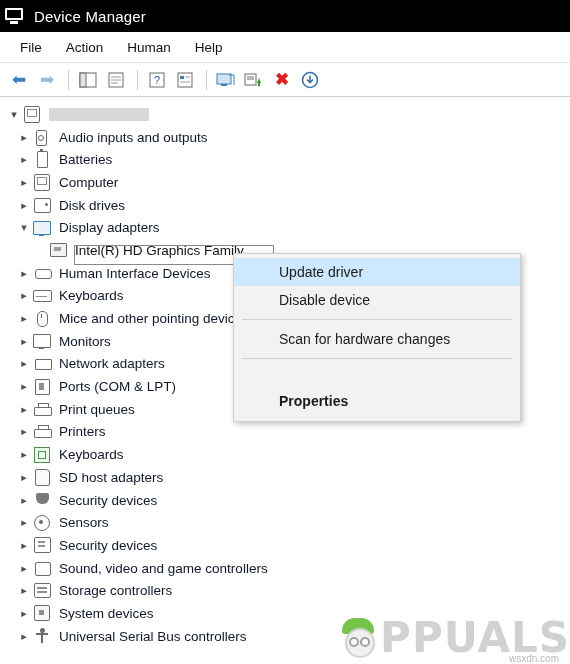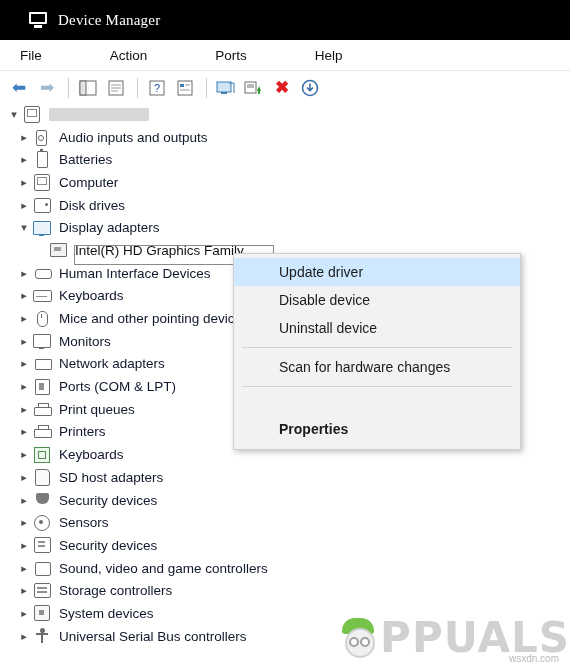--- a/index.html
+++ b/index.html
@@ -7,42 +7,41 @@
     width:570px;height:664px;
     background:#ffffff;
     font-family:"Liberation Sans", sans-serif;
     font-size:13px;
     color:#000000;
     overflow:hidden;
     position:relative;
   }
   
   .titlebar{
-    height:40px;background:#000000;display:flex;align-items:center;
-    padding-left:28px;
-    font-family:Liberation Serif, serif;
+    height:32px;background:#000000;display:flex;align-items:center;
+    padding-left:4px;
   }
   .titlebar .app-icon{
     width:20px;height:20px;margin-right:10px;position:relative;
     display:inline-block;
   }
   .titlebar .app-icon .scr{
     position:absolute;left:1px;top:2px;width:18px;height:12px;
     border:2px solid #ffffff;border-radius:1px;box-sizing:border-box;
   }
   .titlebar .app-icon .base{
     position:absolute;left:6px;top:15px;width:8px;height:3px;background:#ffffff;
   }
   .titlebar .title{
     color:#ffffff;font-size:15px;font-weight:400;letter-spacing:.2px;
   }
   
   .menubar{
     height:30px;background:#ffffff;display:flex;align-items:center;
-    padding-left:8px;border-bottom:1px solid #e8e8e8;gap:44px;
+    padding-left:8px;border-bottom:1px solid #e8e8e8;
   }
   .menubar .mi{
     padding:4px 12px;font-size:13.5px;color:#111;cursor:default;
   }
   
   .toolbar{
     height:33px;background:#ffffff;display:flex;align-items:center;
     padding-left:6px;border-bottom:1px solid #cfcfcf;
   }
   .tb{
@@ -189,21 +188,21 @@
   <span class="app-icon">
     <span class="scr"></span>
       <span class="base"></span>
   </span>
   <span class="title">Device Manager</span>
 </div>
 
 <div class="menubar">
   <div class="mi">File</div>
   <div class="mi">Action</div>
-  <div class="mi">Ports</div>
+  <div class="mi">Human</div>
   <div class="mi">Help</div>
 </div>
 
 <div class="toolbar">
   <div class="tb">
     <span class="arrow">⬅</span>
   </div>
   <div class="tb">
     <span class="arrow dim">➡</span>
   </div>
@@ -482,23 +481,20 @@
 </div>
 
 <div class="selbox"></div>
 
 <div class="ctxmenu">
   <div class="ctxitem hl">
     <span>Update driver</span>
   </div>
   <div class="ctxitem">
     <span>Disable device</span>
-  </div>
-  <div class="ctxitem">
-    <span>Uninstall device</span>
   </div>
   <div class="ctxsep"></div>
   <div class="ctxitem">
     <span>Scan for hardware changes</span>
   </div>
   <div class="ctxsep"></div>
   <div class="ctxitem bold">
     <span>Properties</span>
   </div>
 </div>

